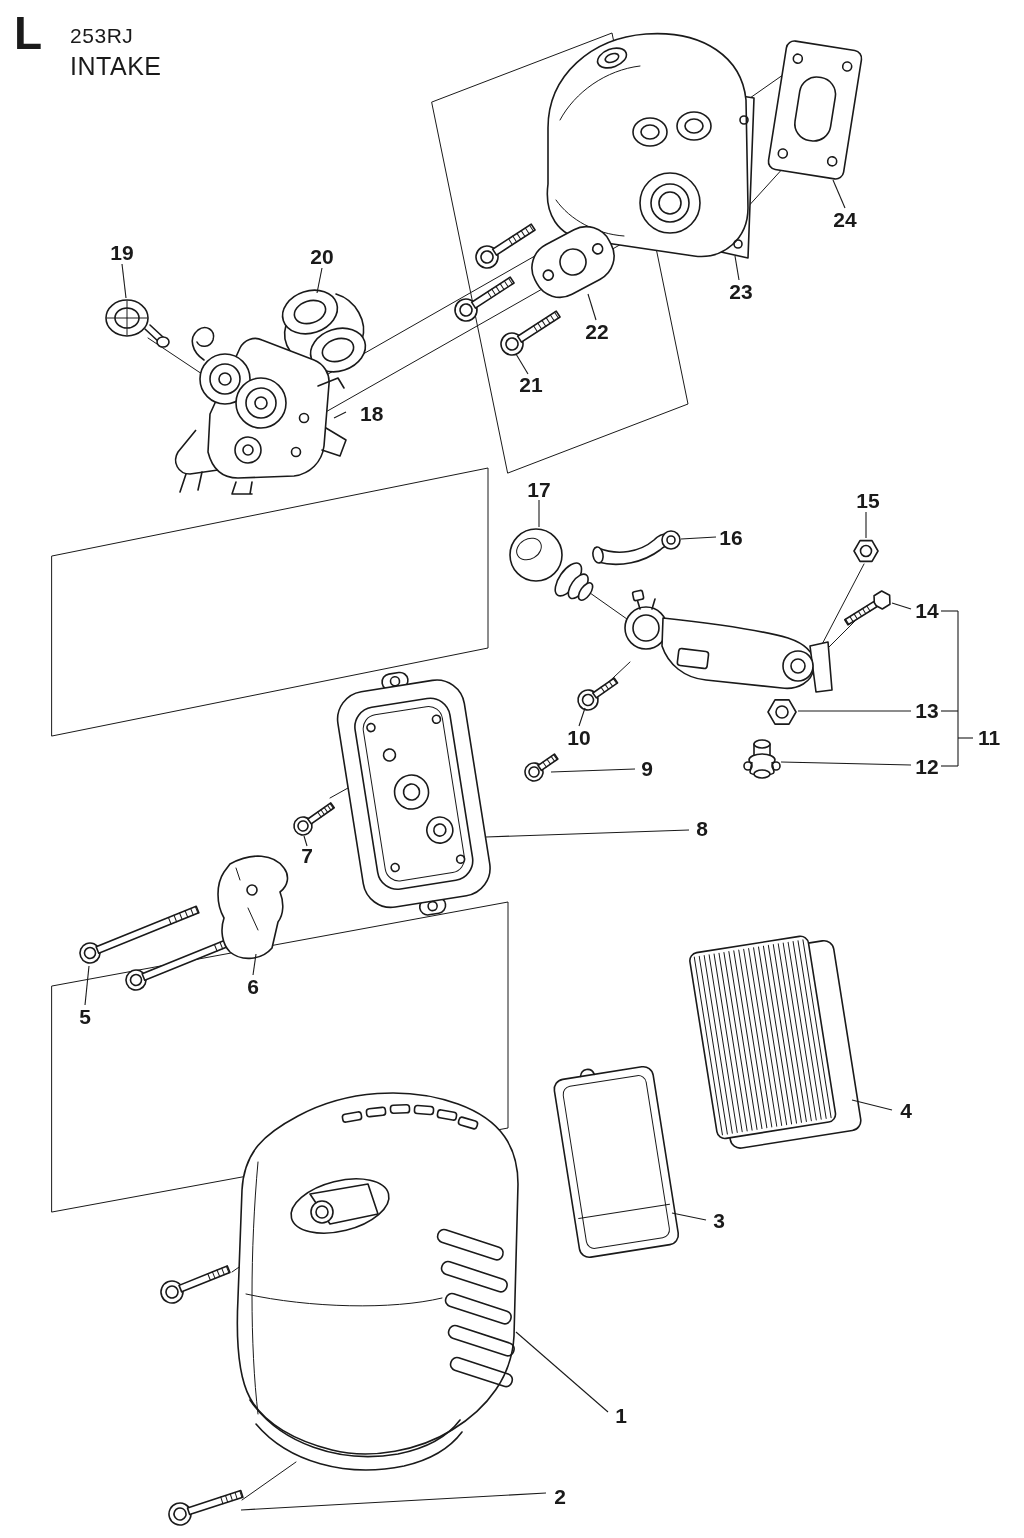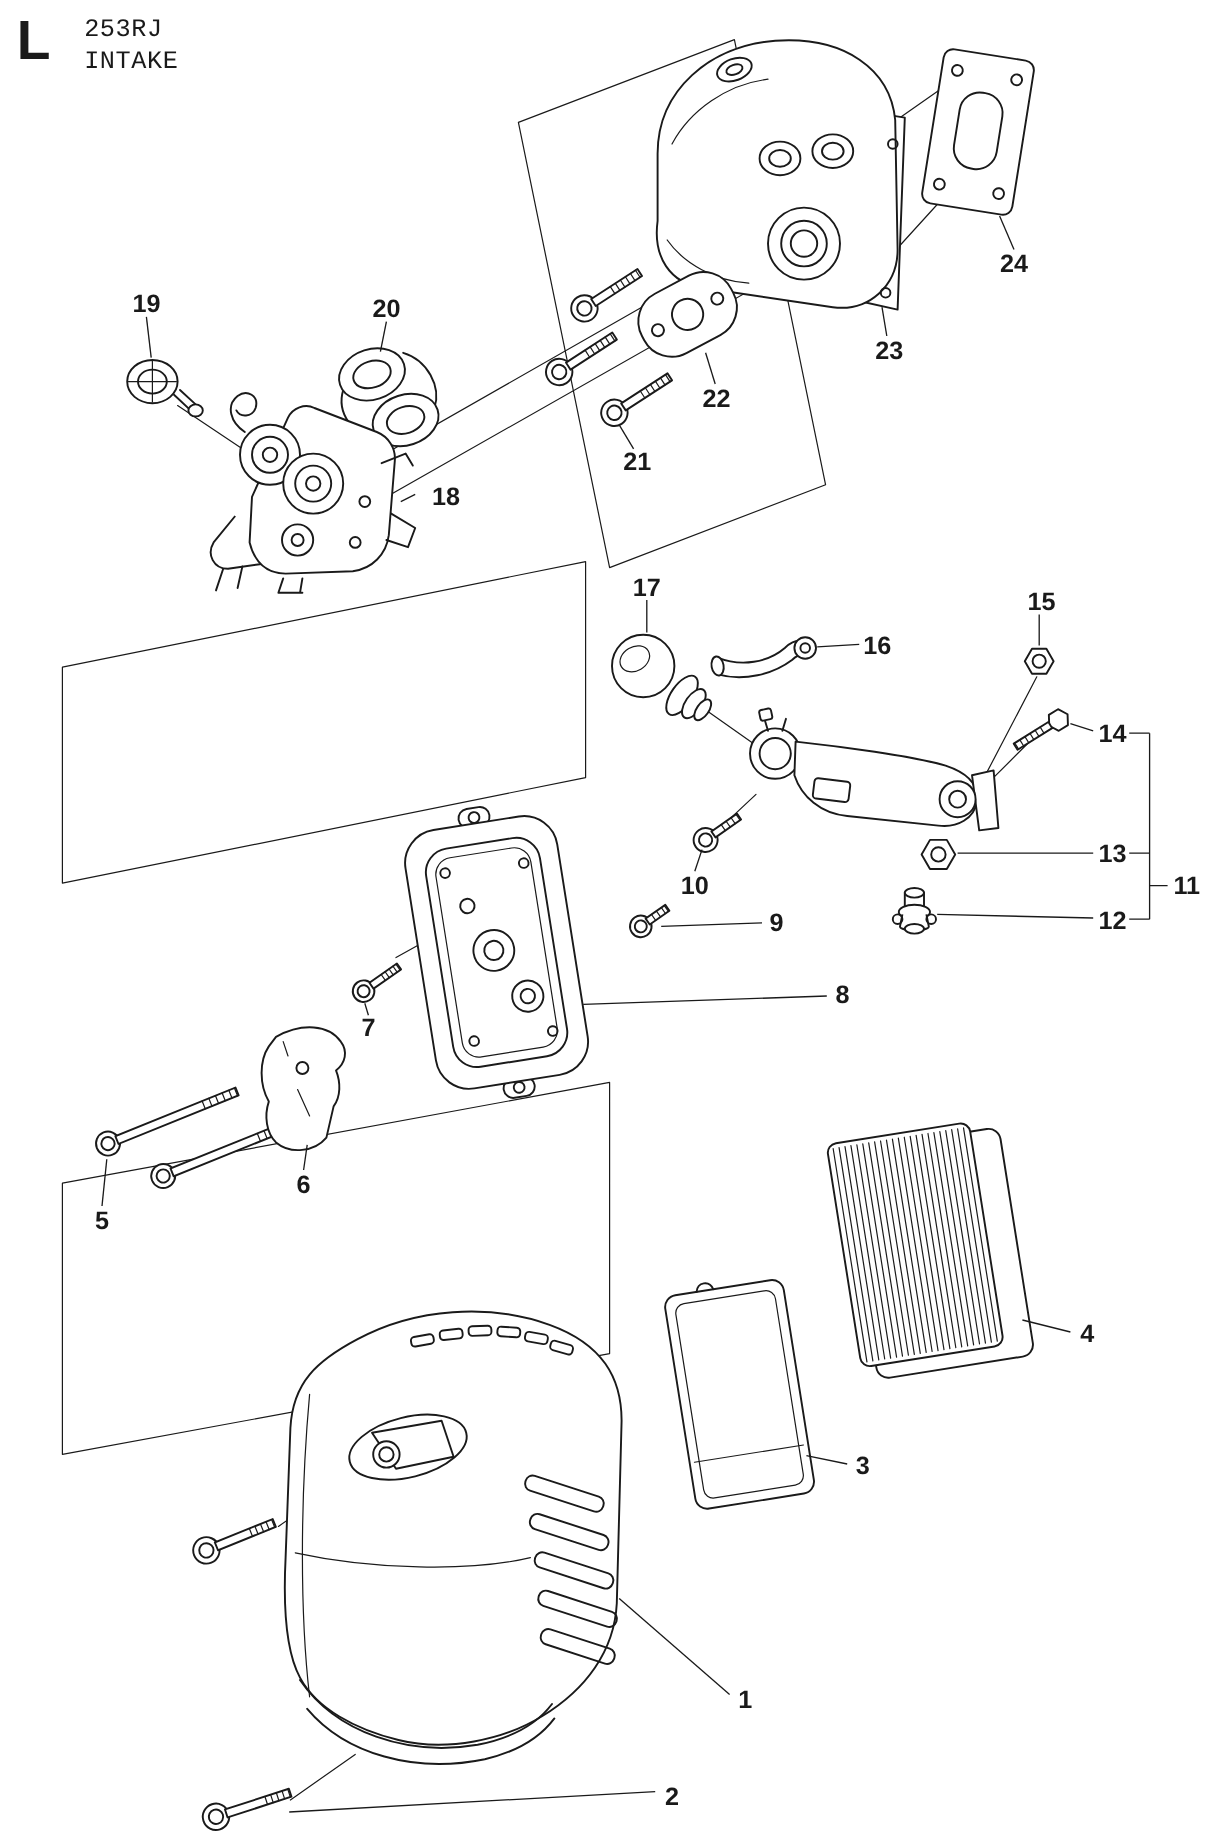--- a/index.html
+++ b/index.html
@@ -1,22 +1,22 @@
 <!DOCTYPE html>
 <html style="--ink: #1a1a1a; --bg: #ffffff;"><head>
 <meta charset="utf-8">
 <style>
   html,body{margin:0;padding:0;background:#fff;}
   .page{position:relative;width:1024px;height:1538px;background:var(--bg,#ffffff);
         font-family:"Liberation Sans",sans-serif;overflow:hidden;}
   .header{position:absolute;top:12px;left:14px;display:flex;gap:28px;align-items:flex-start;z-index:2;}
   .section-letter{font-size:46px;font-weight:700;line-height:0.95;color:var(--ink,#1a1a1a);}
-  .title-block{margin-top:2px;font-family:Liberation Mono, monospace;}
+  .title-block{margin-top:12px;}
   .model{font-size:21px;color:var(--ink,#1a1a1a);letter-spacing:.5px;}
-  .diagram-title{font-size:21px;color:var(--ink,#1a1a1a);letter-spacing:.5px;margin-top:4px;}
+  .diagram-title{font-size:25px;color:var(--ink,#1a1a1a);letter-spacing:.5px;margin-top:4px;}
   svg.diagram{position:absolute;top:0;left:0;display:block;}
   .ln{fill:none;stroke:var(--ink,#1a1a1a);stroke-width:1.6;stroke-linejoin:round;stroke-linecap:round;}
   .ln-thin{fill:none;stroke:var(--ink,#1a1a1a);stroke-width:1;stroke-linejoin:round;stroke-linecap:round;}
   .ldr{fill:none;stroke:var(--ink,#1a1a1a);stroke-width:1.1;}
   .fillw{fill:#ffffff;stroke:var(--ink,#1a1a1a);stroke-width:1.6;stroke-linejoin:round;}
   .callout{font-family:"Liberation Sans",sans-serif;font-size:21px;font-weight:700;fill:var(--ink,#1a1a1a);}
 </style>
 </head>
 <body>
 

